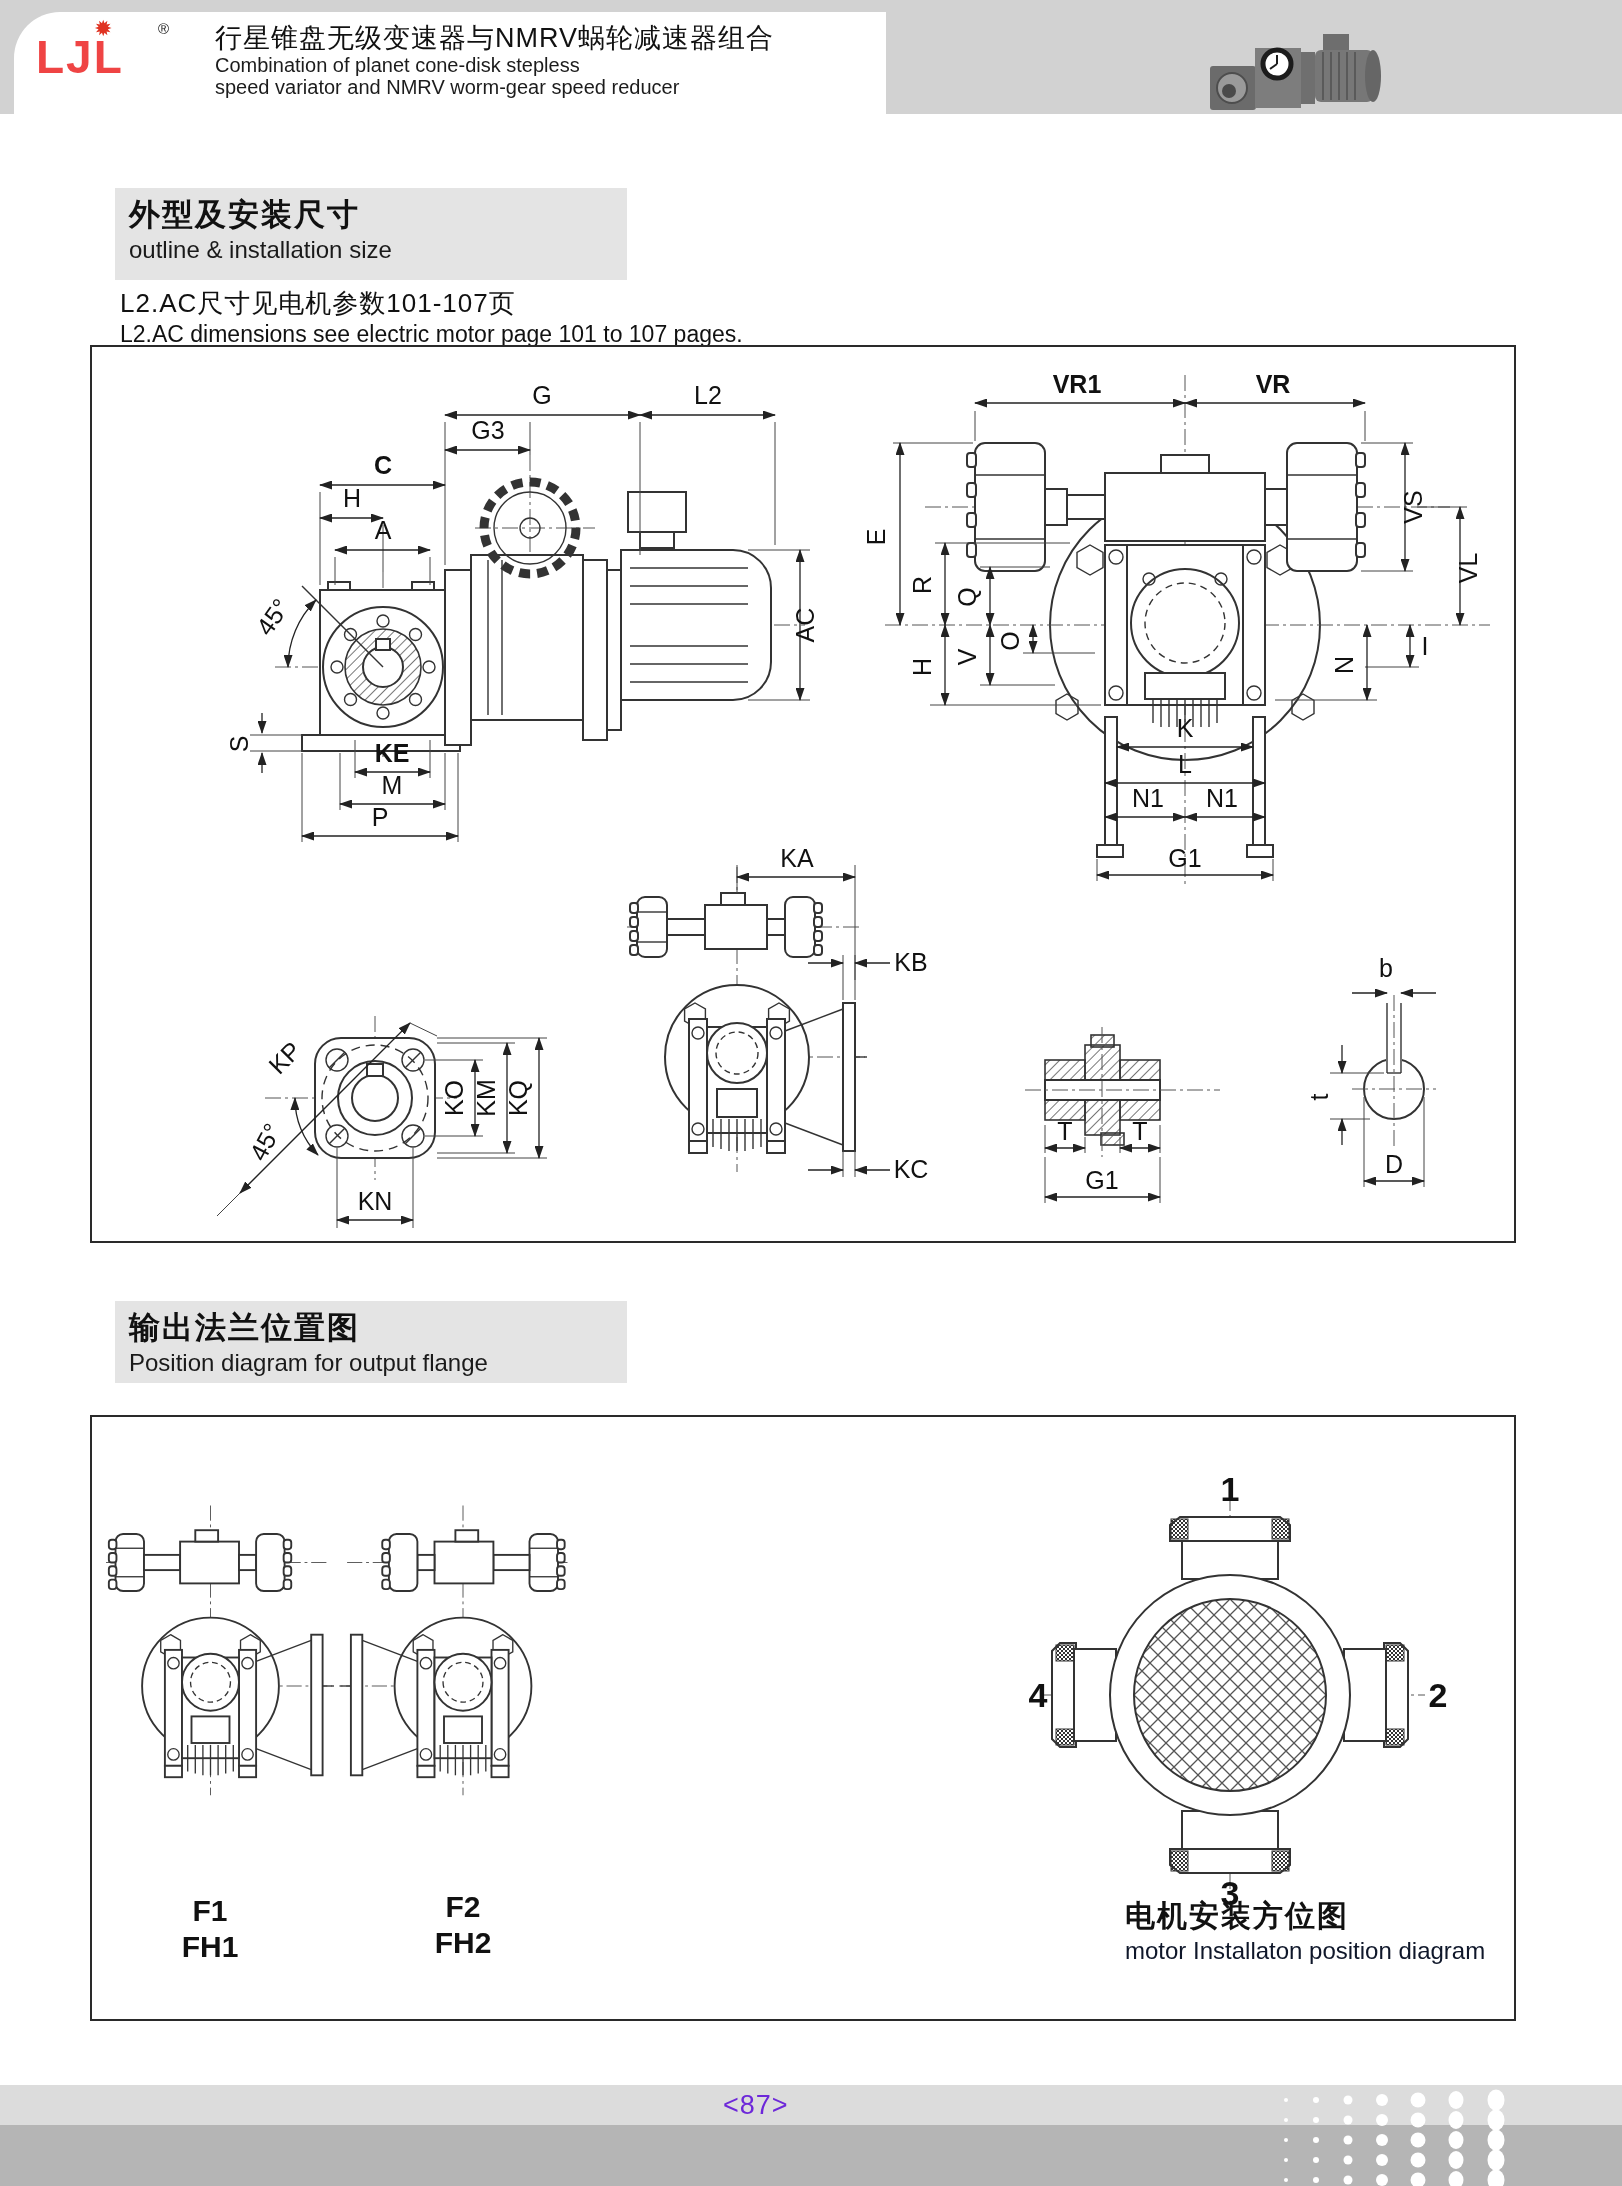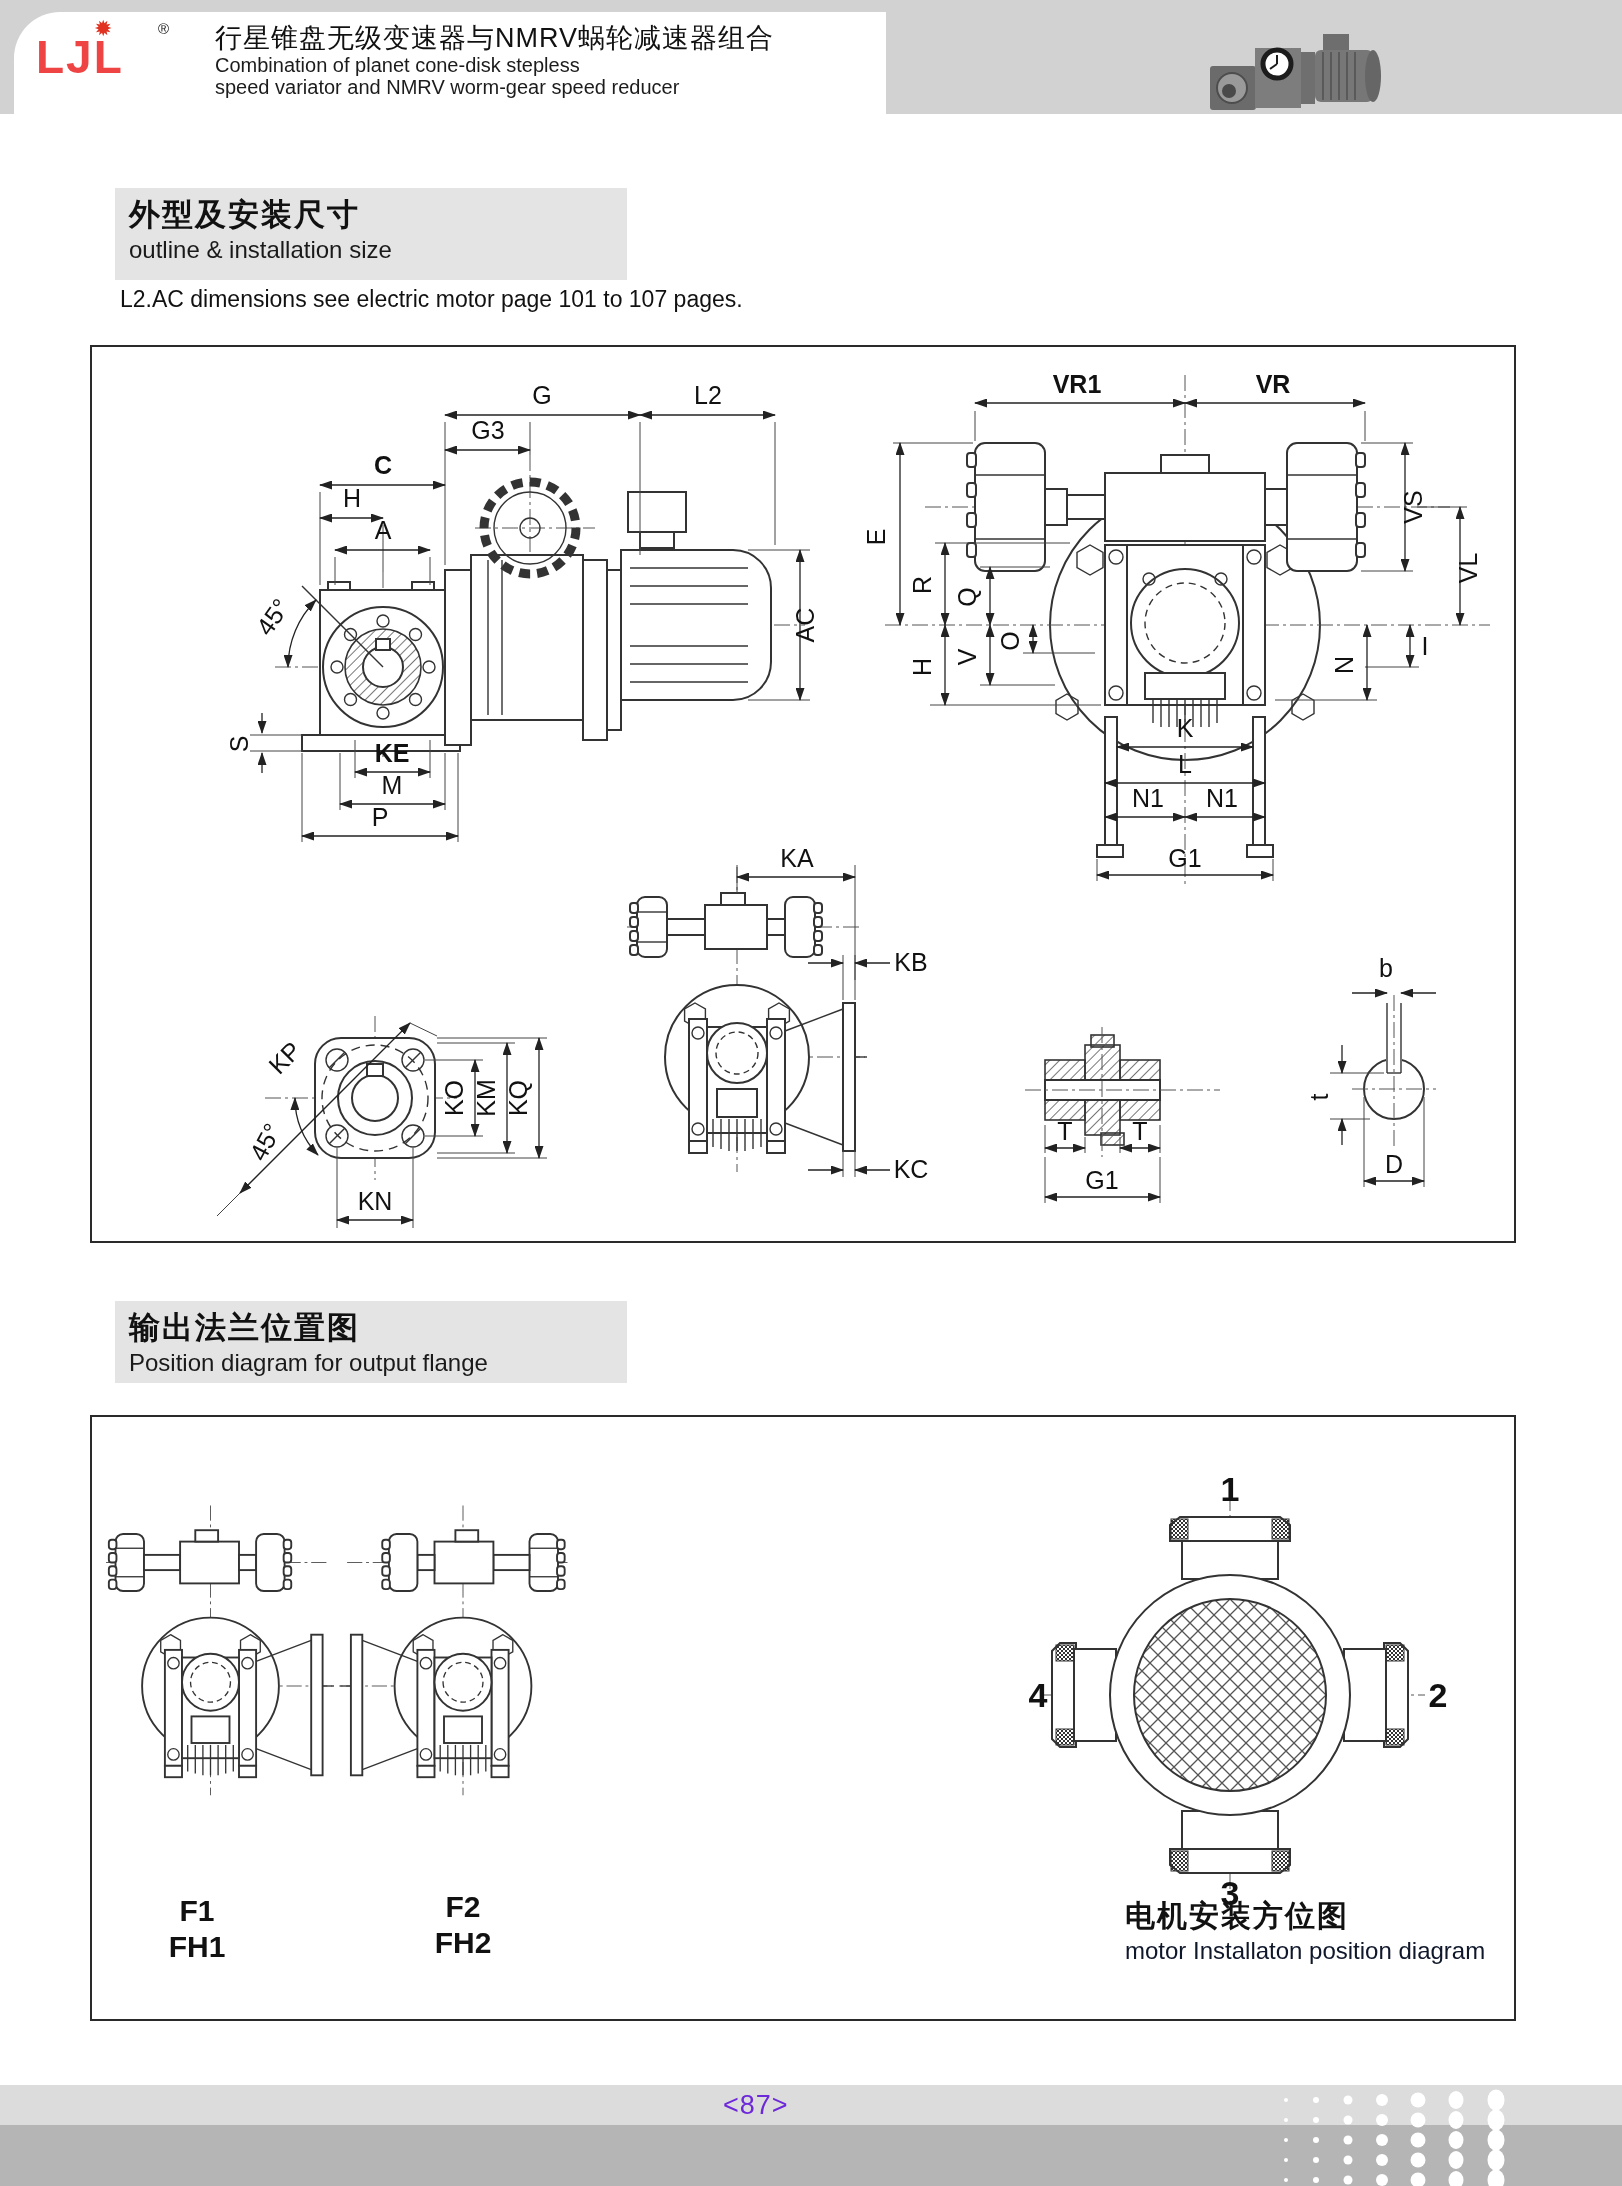--- a/index.html
+++ b/index.html
@@ -24,21 +24,21 @@
   #secbar2{top:1301px;height:82px}
   #note{left:120px;top:286px;color:#111}
   #note .zh{font-size:26px;letter-spacing:1px}
   #note .en{font-size:23px}
   
   .drawbox{border:2px solid #2a2a2a;background:#fff}
   #box1{left:90px;top:345px;width:1426px;height:898px}
   #box2{left:90px;top:1415px;width:1426px;height:606px}
   
   .flabel{font-size:30px;font-weight:bold;color:#111;text-align:center;line-height:36px}
-  #f1-label{left:152px;top:1893px;width:90px}
+  #f1-label{left:165px;top:1893px;width:90px}
   #f2-label{left:418px;top:1889px;width:90px}
   #motor-caption{left:1125px;top:1896px;width:430px}
   #motor-caption .zh{font-size:30px;font-weight:bold;color:#111;letter-spacing:2px}
   #motor-caption .en{font-size:24px;color:#0f172a}
   
   #band-light{left:0;top:2085px;width:1622px;height:40px;background:#dcdcdc}
   #band-dark{left:0;top:2125px;width:1622px;height:61px;background:#b5b5b5}
   #page-num{left:723px;top:2090px;font-size:27px;color:#6d28d9;letter-spacing:1px}
   #footer-dots{right:66px;top:2088px}
   
@@ -151,20 +151,21 @@
     <line x1="142" y1="24" x2="142" y2="72" stroke="#5a5a5a" stroke-width="2"></line>
     <line x1="150" y1="24" x2="150" y2="72" stroke="#5a5a5a" stroke-width="2"></line>
   <ellipse cx="168" cy="48" rx="8" ry="26" fill="#666"></ellipse>
 </svg>
 
 <div class="abs secbar" id="secbar1">
   <div class="zh">外型及安装尺寸</div>
   <div class="en">outline &amp; installation size</div>
 </div>
 <div class="abs" id="note">
+  <div class="zh">L2.AC尺寸见电机参数101-107页</div>
   <div class="en">L2.AC dimensions see electric motor page 101 to 107 pages.</div>
 </div>
 
 <div class="abs drawbox" id="box1"></div>
 
 <svg class="abs" style="left:150px;top:360px" width="680" height="500" viewBox="0 0 680 500">
   <g>
     <line class="cl" x1="125" y1="307" x2="330" y2="307"></line>
     <line class="cl" x1="233" y1="212" x2="233" y2="400"></line>
     <line class="cl" x1="300" y1="265" x2="655" y2="265"></line>

